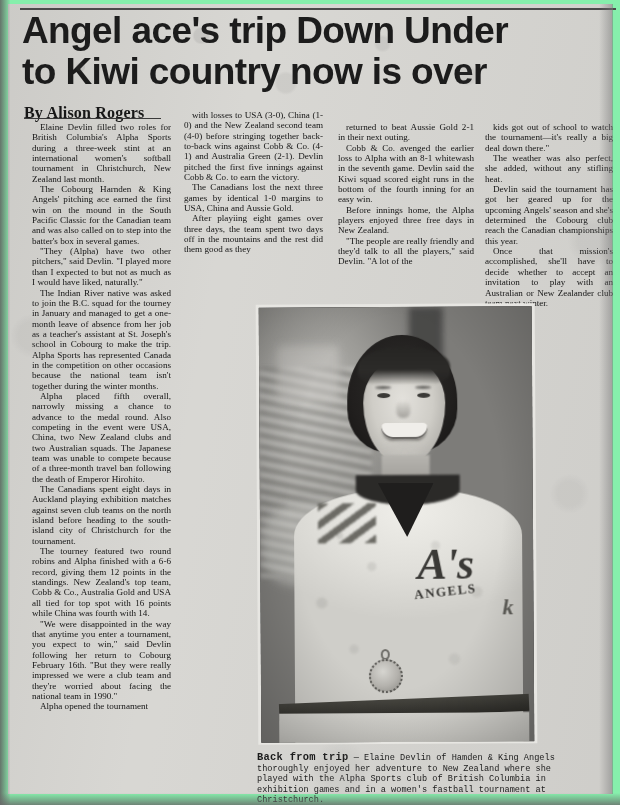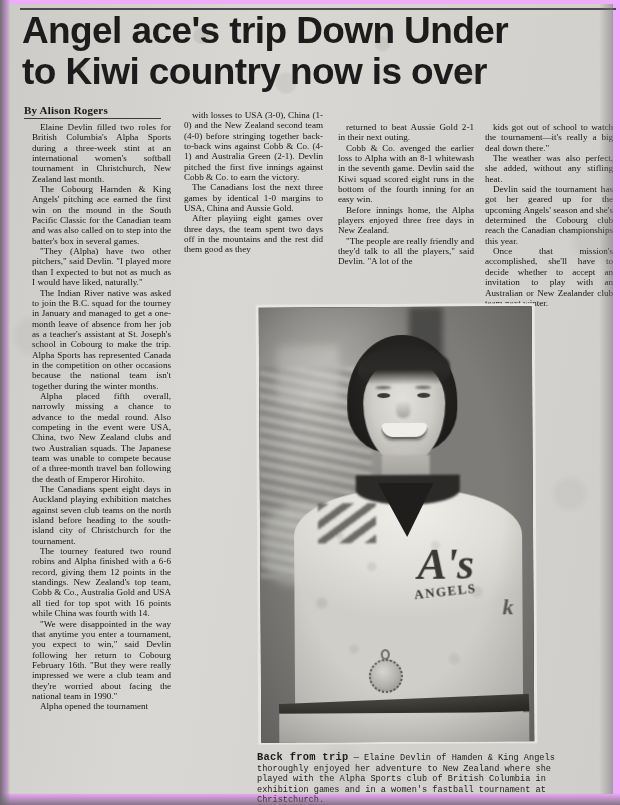--- a/index.html
+++ b/index.html
@@ -12,21 +12,21 @@
     height: 805px;
     overflow: hidden;
     font-family: "Liberation Serif", serif;
   }
 
   
   #clipping-page {
     position: relative;
     width: 620px;
     height: 805px;
-    background: #f0abfc;
+    background: #86efac;
   }
 
   
   .paper {
     position: absolute;
     left: 8px;
     top: 4px;
     width: 604px;
     height: 790px;
     background:
@@ -89,21 +89,21 @@
     background: #4a4a4a;
   }
 
   
   .byline {
     position: absolute;
     left: 16px;
     top: 100px;
     font-family: "Liberation Serif", serif;
     font-weight: 700;
-    font-size: 11px;
+    font-size: 16px;
     color: #171717;
     letter-spacing: .2px;
     text-align: center;
   }
   .byline-rule {
     position: absolute;
     left: 16px;
     top: 114px;
     width: 137px;
     height: 1px;

